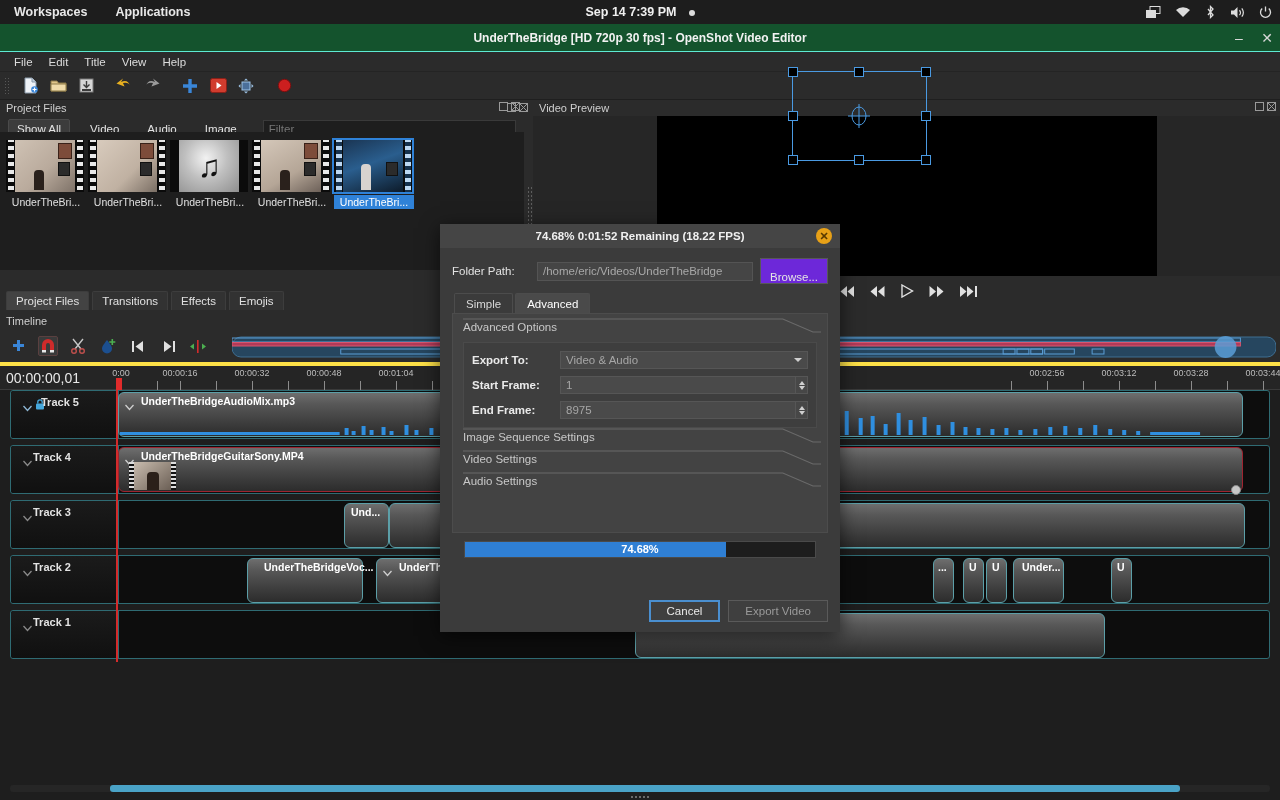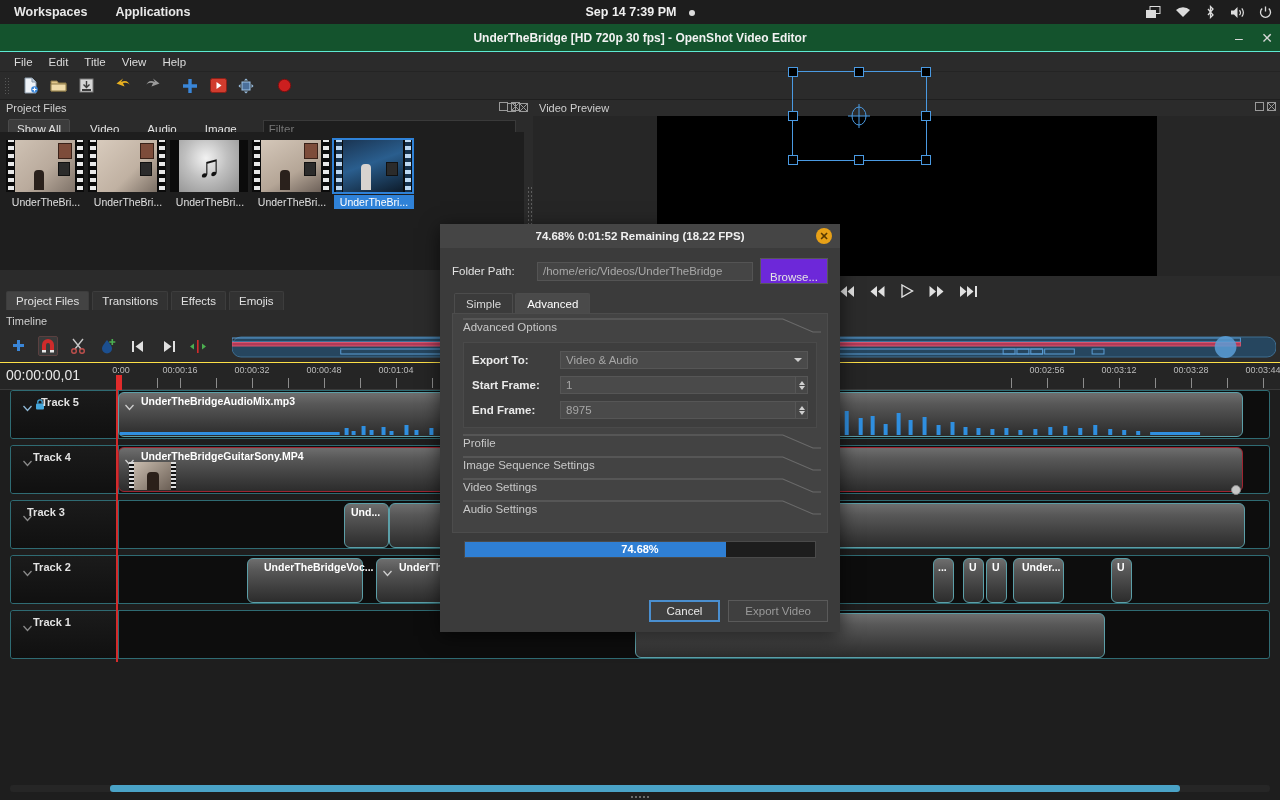--- a/index.html
+++ b/index.html
@@ -129,21 +129,21 @@
 
   
   .timeline-wrap { position:absolute; top:288px; left:0; width:1280px; height:488px; background:#1e1e1e;}
   .tl-title { height:18px; font-size:11px; color:#cfcfcf; padding-left:6px; line-height:18px; background:#2b2b2b;}
   .tl-toolbar { height:32px; background:#2b2b2b; display:flex; align-items:center; padding-left:8px; gap:10px;}
   .tl-btn { width:20px;height:20px; display:flex;align-items:center;justify-content:center; cursor:pointer;}
   .tl-btn.active { background:#3a3a3a; border:1px solid #5a4040; border-radius:2px;}
   .tl-mini { position:relative; flex:1; height:26px; margin-left:14px; margin-right:4px; }
 
   .ruler { position:absolute; top:50px; left:0; width:1280px; height:28px; background:#252525;
-           border-top:1px solid #fde047; border-bottom:1px solid #3a3a3a; }
+           border-top:4px solid #fde047; border-bottom:1px solid #3a3a3a; }
   .tc-box { position:absolute; left:6px; top:4px; font-size:14px; color:#e8e8e8; }
   .tick-label { position:absolute; top:2px; font-size:9px; color:#bcbcbc; transform:translateX(-50%);}
   .tick { position:absolute; top:15px; width:1px; height:10px; background:#8c8c8c; }
 
   .tracks { position:absolute; top:78px; left:0; width:1280px; height:310px; }
   .track { position:absolute; left:10px; width:1260px; border:1px solid #2f6b73; border-radius:3px;
            background:#0d0d0d; }
   .track-head { position:absolute; left:0; top:0; width:108px; height:100%;
                 background:linear-gradient(to bottom,#1b1b1b,#101010); border-right:1px solid #2f6b73;
                 border-radius:3px 0 0 3px;}
@@ -708,21 +708,21 @@
           </div>
         </div>
 
         <div class="track" style="top:110px; height:49px;">
           <div class="track-head">
             <span class="chev">
               <svg width="9" height="7" viewBox="0 0 9 7">
                   <path d="M0.5 1 L4.5 5.5 L8.5 1" fill="none" stroke="#8a8a8a" stroke-width="1.3"></path>
                 </svg>
             </span>
-            <span class="track-label" style="left:16px;">Track 3</span>
+            <span class="track-label" style="left:22px;">Track 3</span>
           </div>
           <div class="clip" style="left:333px; top:2px; width:45px; height:45px;">
             <span class="cname" style="left:6px;">Und...</span>
           </div>
           <div class="clip" style="left:378px; top:2px; width:856px; height:45px;">
             <span class="cname"></span>
           </div>
         </div>
 
         <div class="track" style="top:165px; height:49px;">
@@ -835,26 +835,20 @@
           <div class="orow" style="margin-bottom:0;">
             <div class="olabel">End Frame:</div>
             <div class="oinput">8975</div>
             <div class="spin">
                 <span class="up"></span>
                 <span class="dn"></span>
               </div>
           </div>
         </div>
 
-        <div class="section" style="margin-top:6px;">
-          <div class="sline"><svg width="100%" height="18" viewBox="0 0 356 18" preserveAspectRatio="none">
-                <path d="M0 1 H318 L348 14 H356" fill="none" stroke="#6a6a6a"></path>
-              </svg></div>
-          <span class="stitle">Profile</span>
-        </div>
         <div class="section">
           <div class="sline"><svg width="100%" height="18" viewBox="0 0 356 18" preserveAspectRatio="none">
                 <path d="M0 1 H318 L348 14 H356" fill="none" stroke="#6a6a6a"></path>
               </svg></div>
           <span class="stitle">Image Sequence Settings</span>
         </div>
         <div class="section">
           <div class="sline"><svg width="100%" height="18" viewBox="0 0 356 18" preserveAspectRatio="none">
                 <path d="M0 1 H318 L348 14 H356" fill="none" stroke="#6a6a6a"></path>
               </svg></div>

